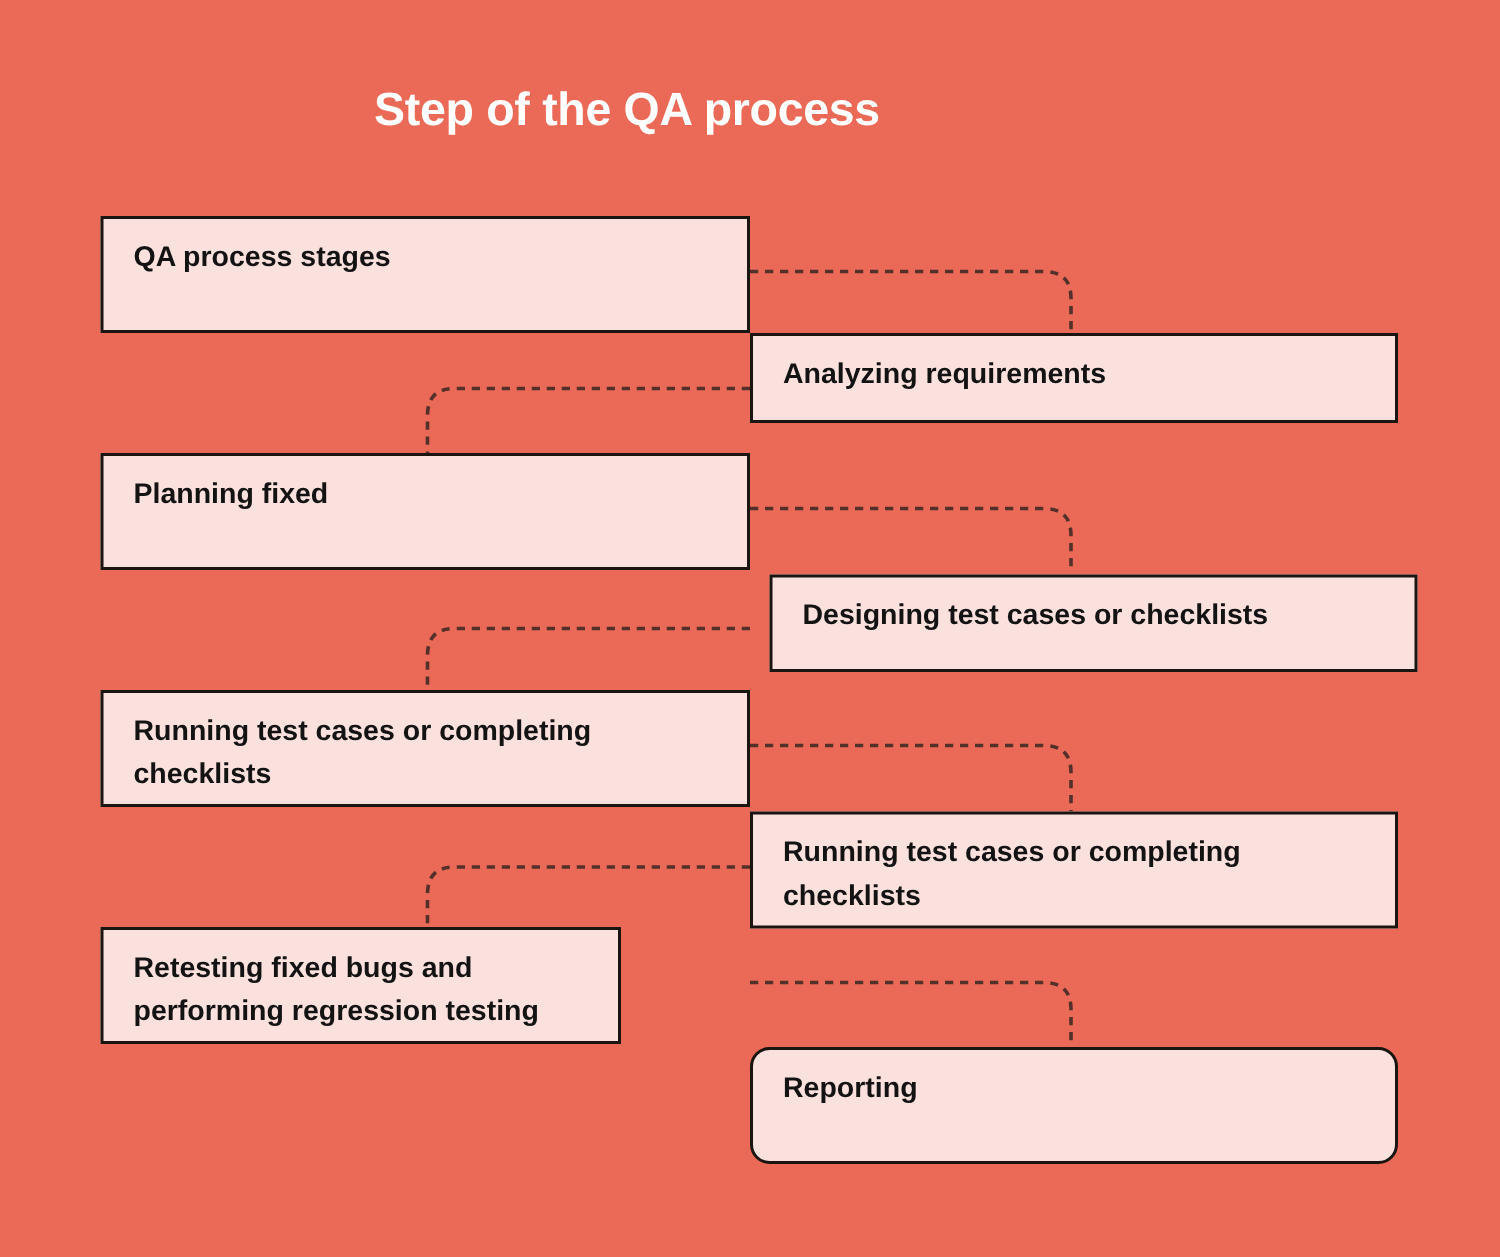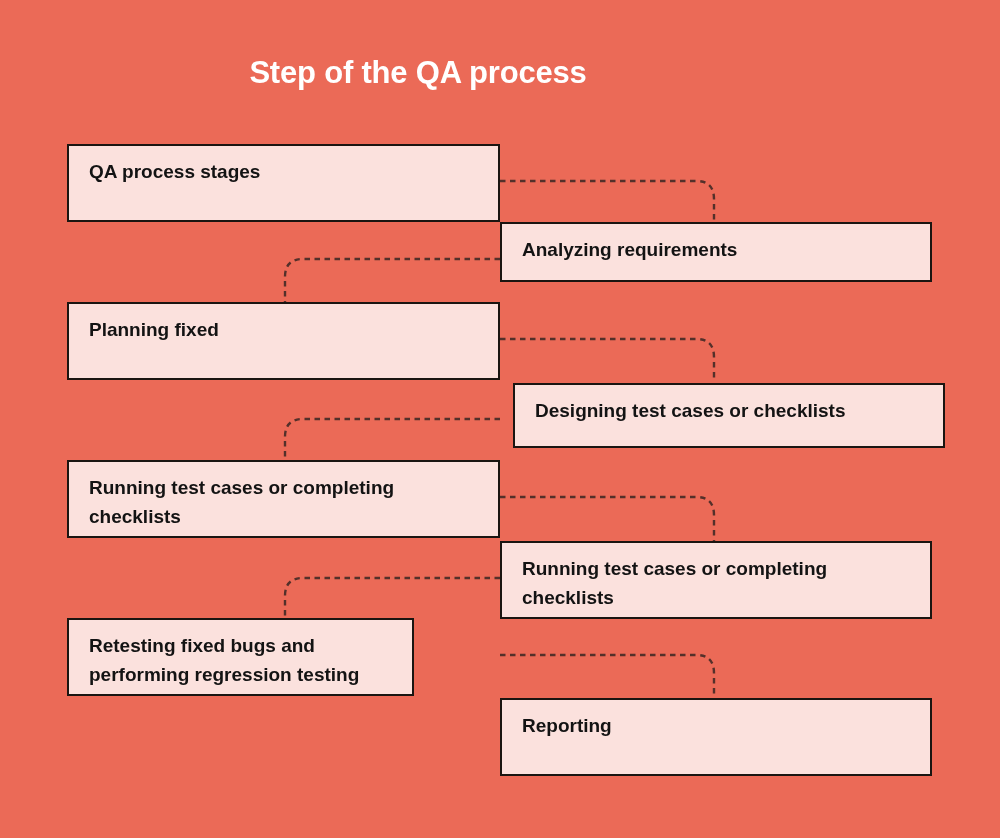--- a/index.html
+++ b/index.html
@@ -67,15 +67,15 @@
       <path d="M 500 655 L 696 655 Q 714 655 714 673 L 714 698"></path>
     </svg>
   <div id="boxes">
       <div class="box" style="left: 67px; top: 144px; width: 433px; height: 78px;"><span>QA process stages</span></div>
       <div class="box" style="left: 500px; top: 222px; width: 432px; height: 60px;"><span>Analyzing requirements</span></div>
       <div class="box" style="left: 67px; top: 302px; width: 433px; height: 78px;"><span>Planning fixed</span></div>
       <div class="box" style="left: 500px; top: 383px; width: 432px; height: 65px; margin-left: 13px;"><span>Designing test cases or checklists</span></div>
       <div class="box" style="left: 67px; top: 460px; width: 433px; height: 78px;"><span>Running test cases or completing checklists</span></div>
       <div class="box" style="left: 500px; top: 541px; width: 432px; height: 78px;"><span>Running test cases or completing checklists</span></div>
       <div class="box" style="left: 67px; top: 618px; width: 347px; height: 78px;"><span>Retesting fixed bugs and performing regression testing</span></div>
-      <div class="box" style="left: 500px; top: 698px; width: 432px; height: 78px;"><span>Reporting</span></div>
+      <div class="box" style="left: 500px; top: 698px; width: 432px; height: 78px; border-radius: 13px;"><span>Reporting</span></div>
     </div>
 </div>
 
 </body></html>

